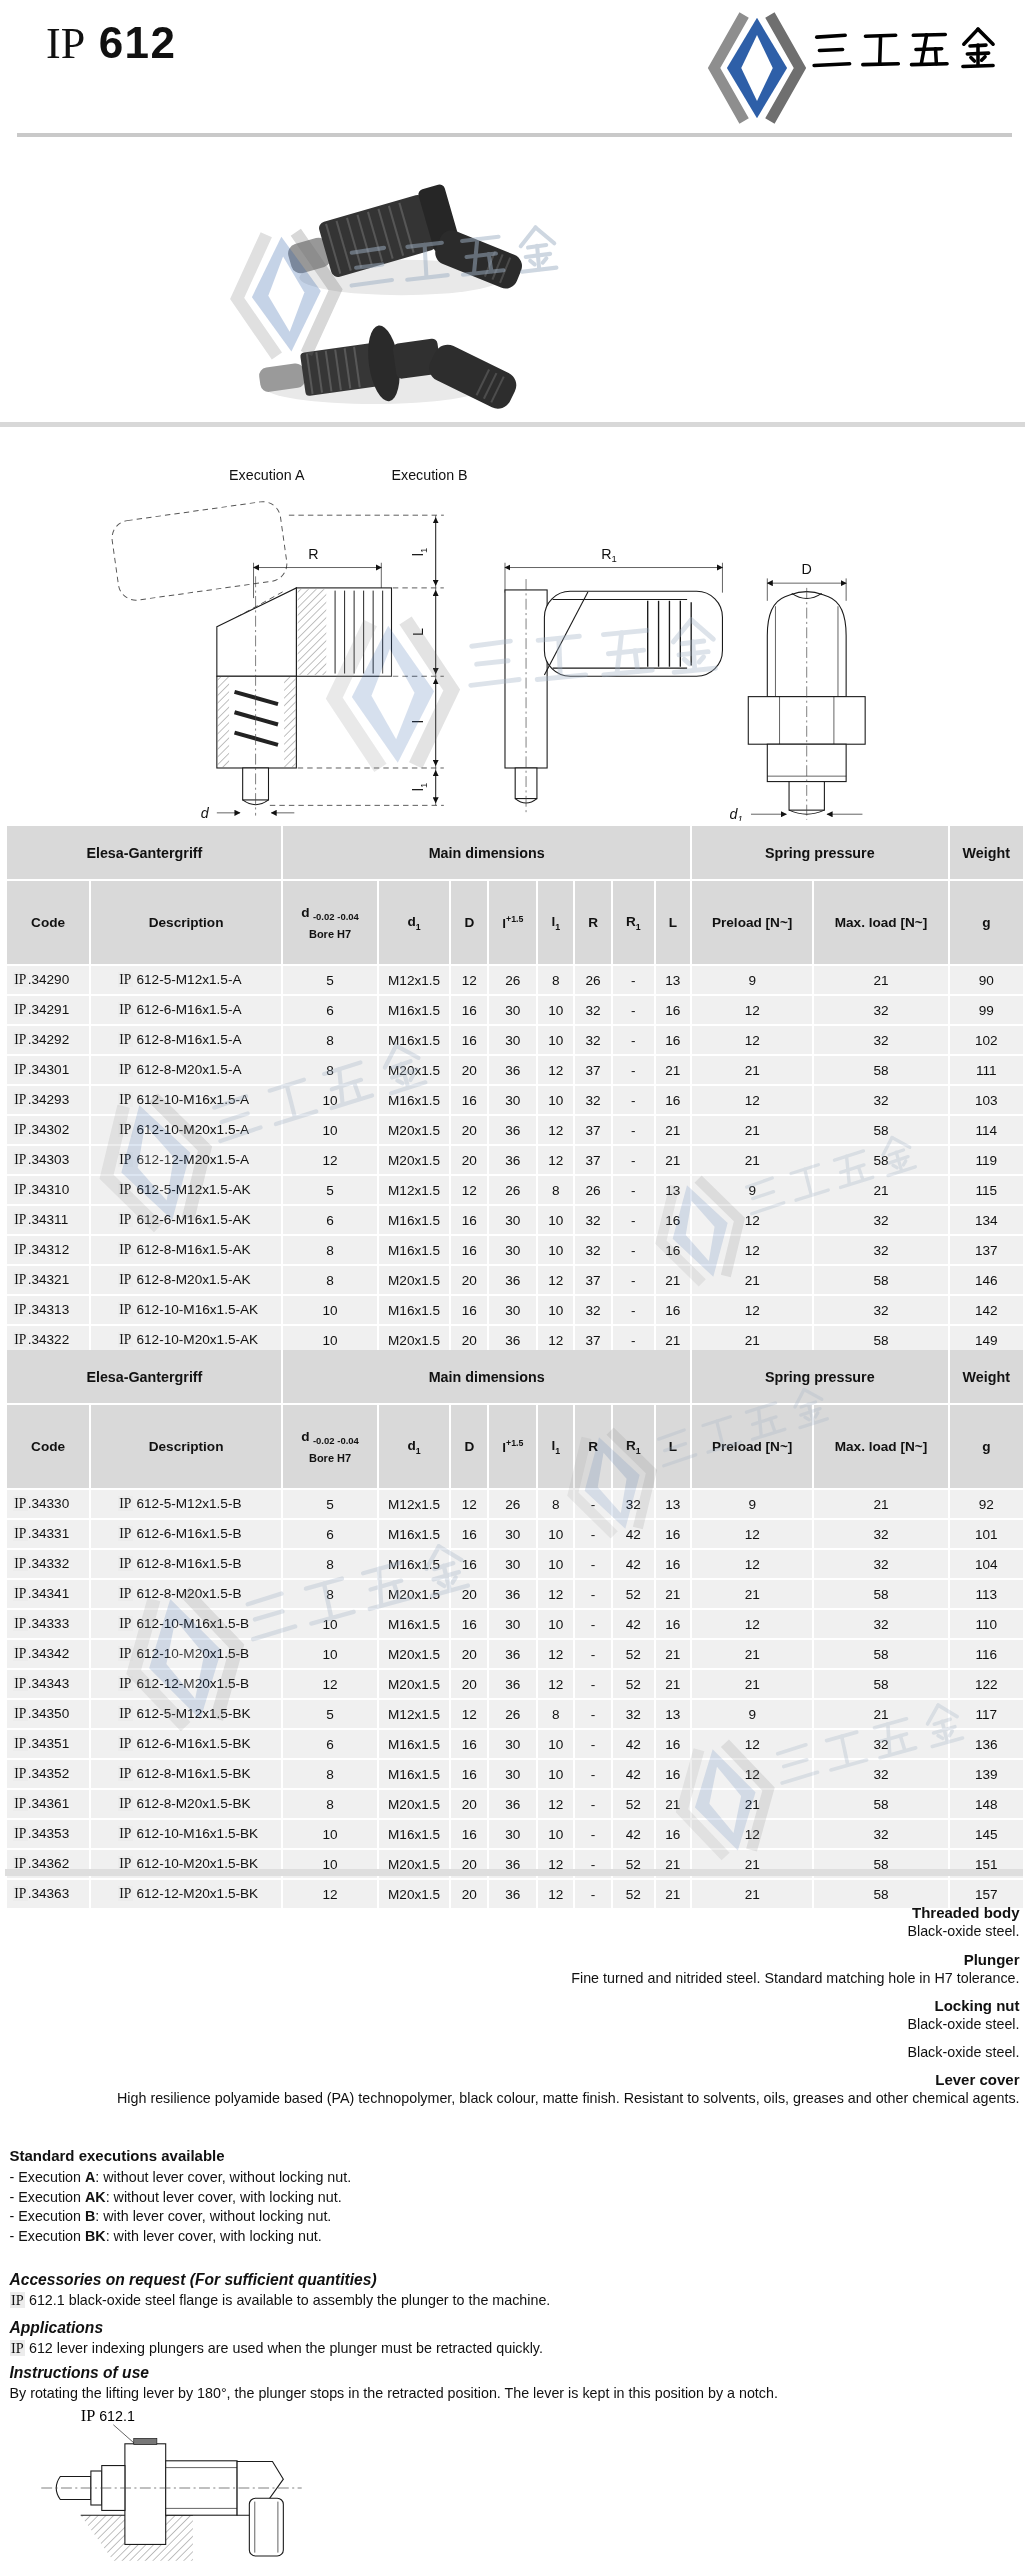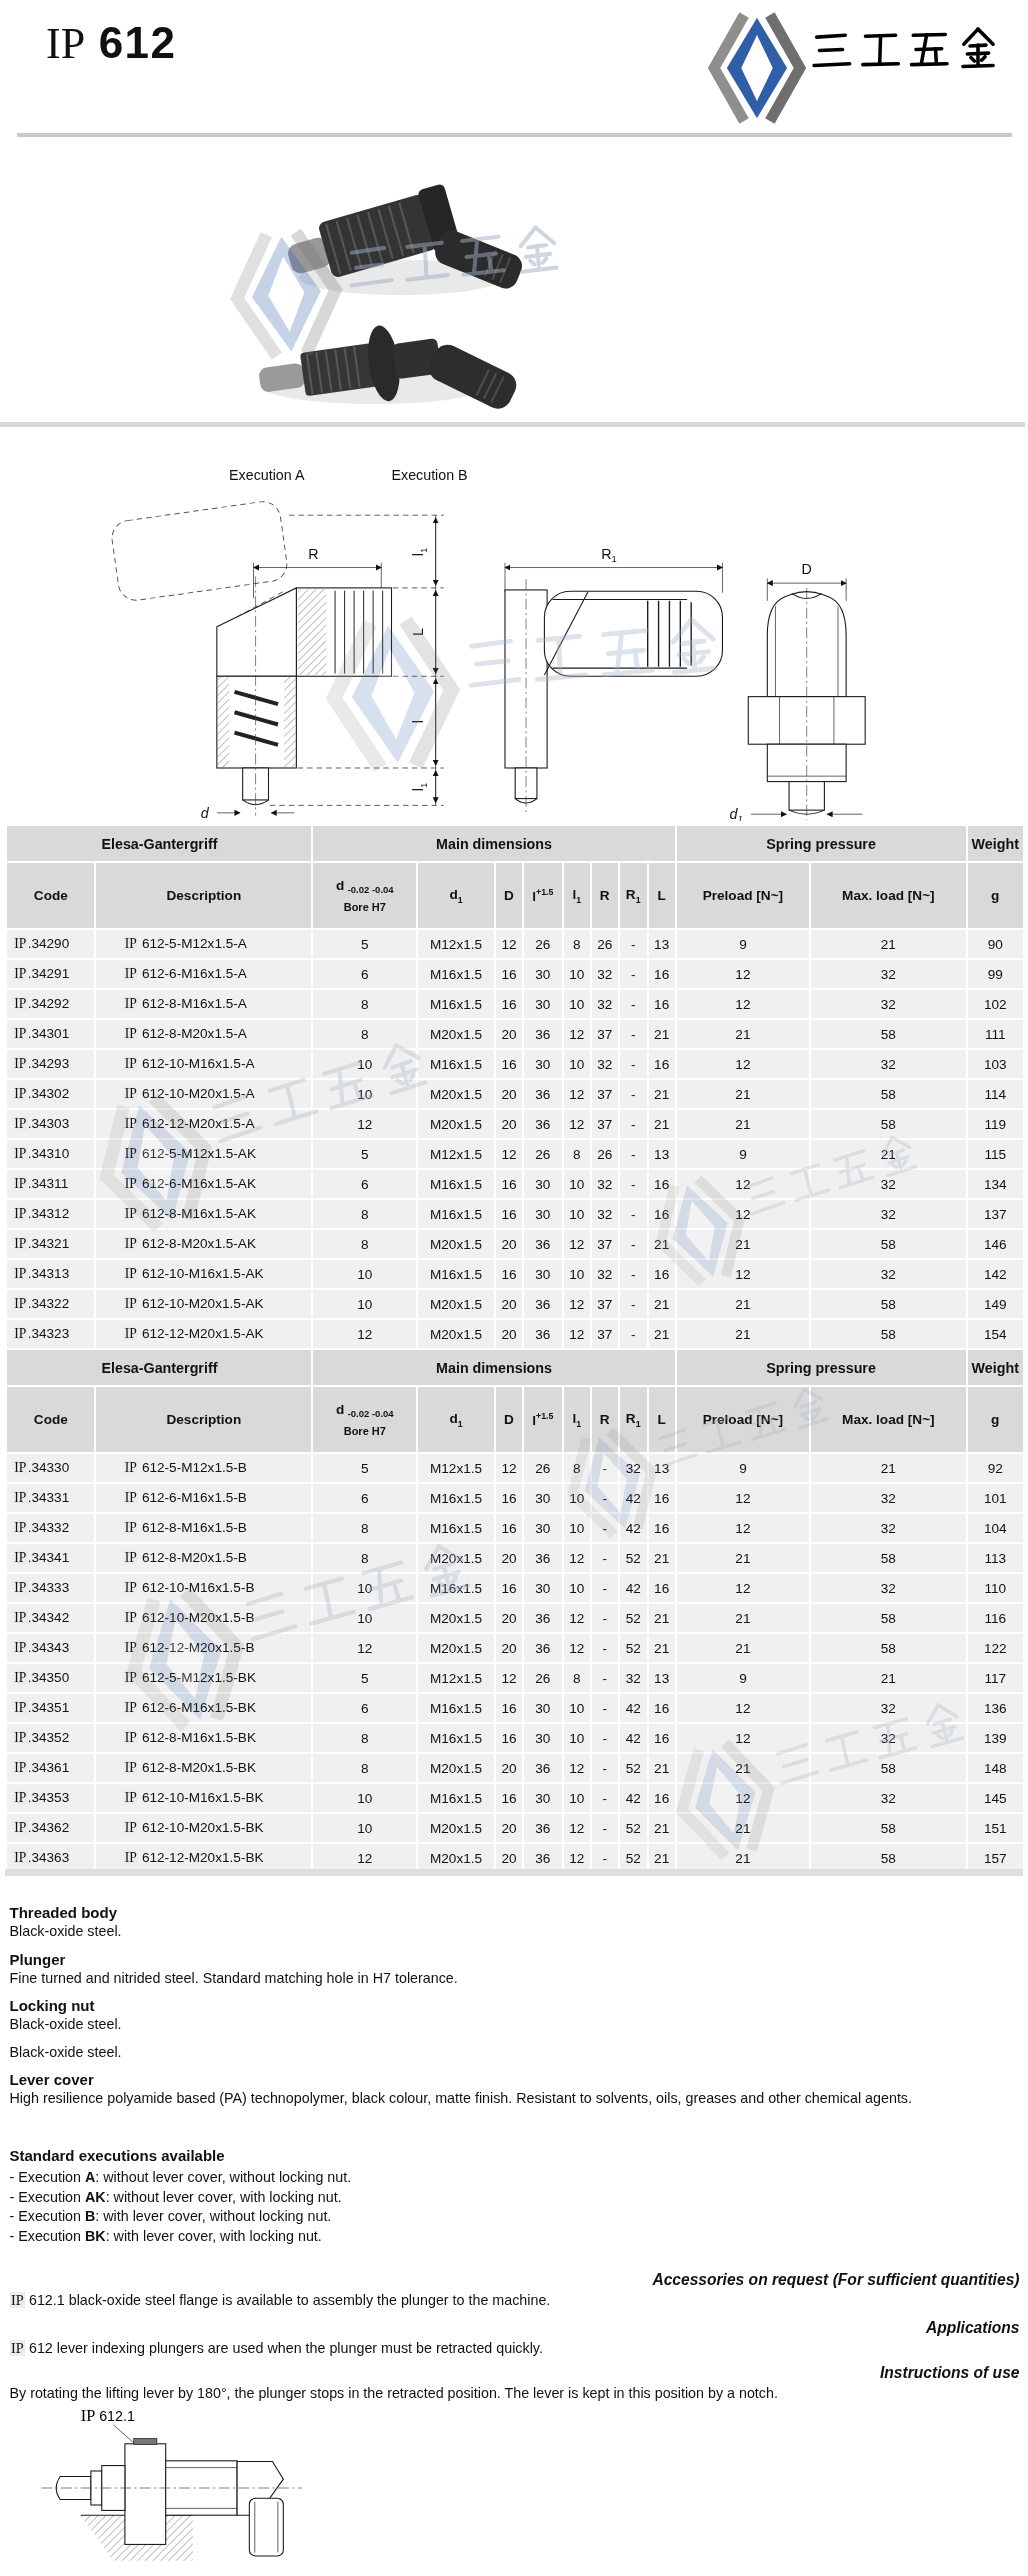--- a/index.html
+++ b/index.html
@@ -23,46 +23,46 @@
   .dwg-fill{stroke:#1a1a1a;stroke-width:1.6;fill:#ffffff;}
   .thin{stroke:#1a1a1a;stroke-width:1;}
   .cl{stroke:#444;stroke-width:1;stroke-dasharray:16 5 3 5;}
   .dash{stroke:#555;stroke-width:1.4;stroke-dasharray:8 6;fill:none;}
   .dimtxt{font-family:"Liberation Sans",sans-serif;font-size:21px;fill:#111;}
   .svg-sub{font-size:14px;}
   .lbl{font-family:"Liberation Sans",sans-serif;font-size:21px;fill:#111;}
 
   
   .sheet{position:absolute;left:5.4px;border-collapse:separate;border-spacing:2px 2px;table-layout:fixed;}
-  .sheet th{background:#d9d9d9;font-weight:bold;padding:4px;}
+  .sheet th{background:#d9d9d9;font-weight:bold;padding:13px;}
   .sheet .group-row th{height:27px;font-size:14.3px;}
   .sheet .col-row th{height:57px;font-size:13.6px;line-height:1.15;}
   .sheet td{background:#f0f0f0;height:28px;font-size:13.6px;padding:0;}
   .c-num{text-align:center;}
   .c-code{text-align:left;padding-left:5.4px !important;}
   .c-desc{text-align:left;padding-left:27px !important;}
   .tol{font-size:9.5px;font-weight:bold;margin-left:3.4px;vertical-align:-3.4px;}
   .note-h{font-size:11px;margin-top:4.8px;}
   .sheet sub{font-size:8.8px;}
   .sheet sup{font-size:8.8px;}
   #table-a{top:824px;}
   #table-b{top:1348px;}
   .ip{font-family:"Liberation Serif",serif;background:#ececec;padding:0 1.4px;}
   .serif{font-family:"Liberation Serif",serif;}
 
   
   #materials{position:absolute;left:9.5px;top:1904px;width:1010px;}
-  .mat{margin:0 0 11.6px 0;}
+  .mat{margin:0 0 11.6px 0;text-align:right;}
   .mat h3{font-size:15px;margin:0;}
   .mat p{font-size:14.3px;margin:2px 0 0 0;}
   #executions{position:absolute;left:9.5px;top:2147px;width:1010px;}
   #executions h3{font-size:15px;margin:0 0 5.4px 0;}
   .exec-line{font-size:14.3px;margin:0 0 3.4px 0;}
   .note{position:absolute;left:9.5px;width:1010px;}
-  .note h3{font-size:15.6px;font-style:italic;margin:0;text-align:right;}
+  .note h3{font-size:15.6px;font-style:italic;margin:0;}
   .note p{font-size:14.3px;margin:2.7px 0 0 0;}
   #note-0{top:2271px;}
   #note-1{top:2319px;}
   #note-2{top:2364px;}
   #footer-draw{position:absolute;left:33px;top:2403px;}
 
   
   .wm{position:absolute;pointer-events:none;z-index:5;}
 </style>
 </head>

